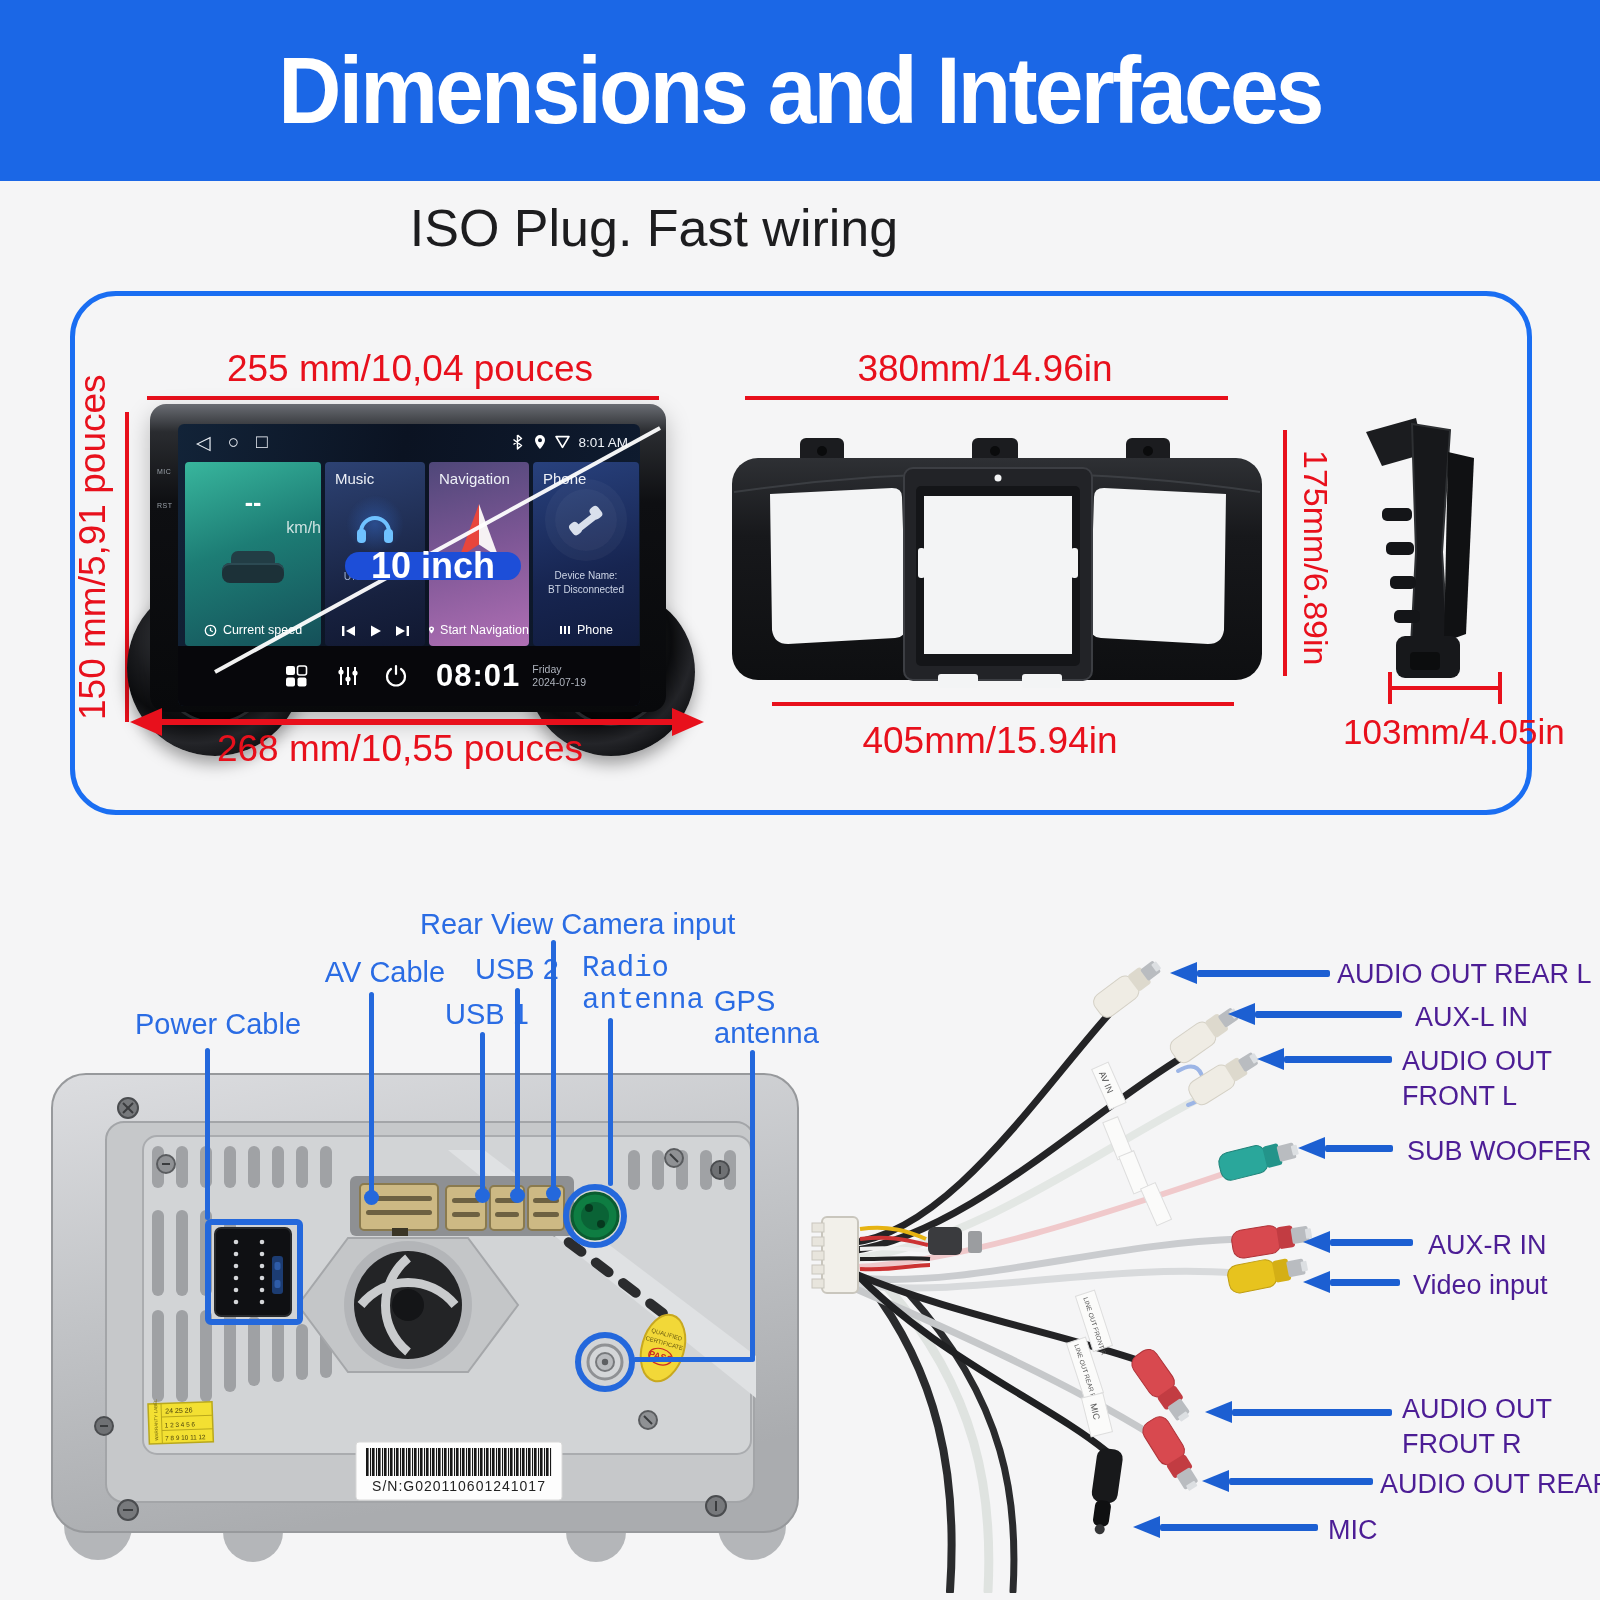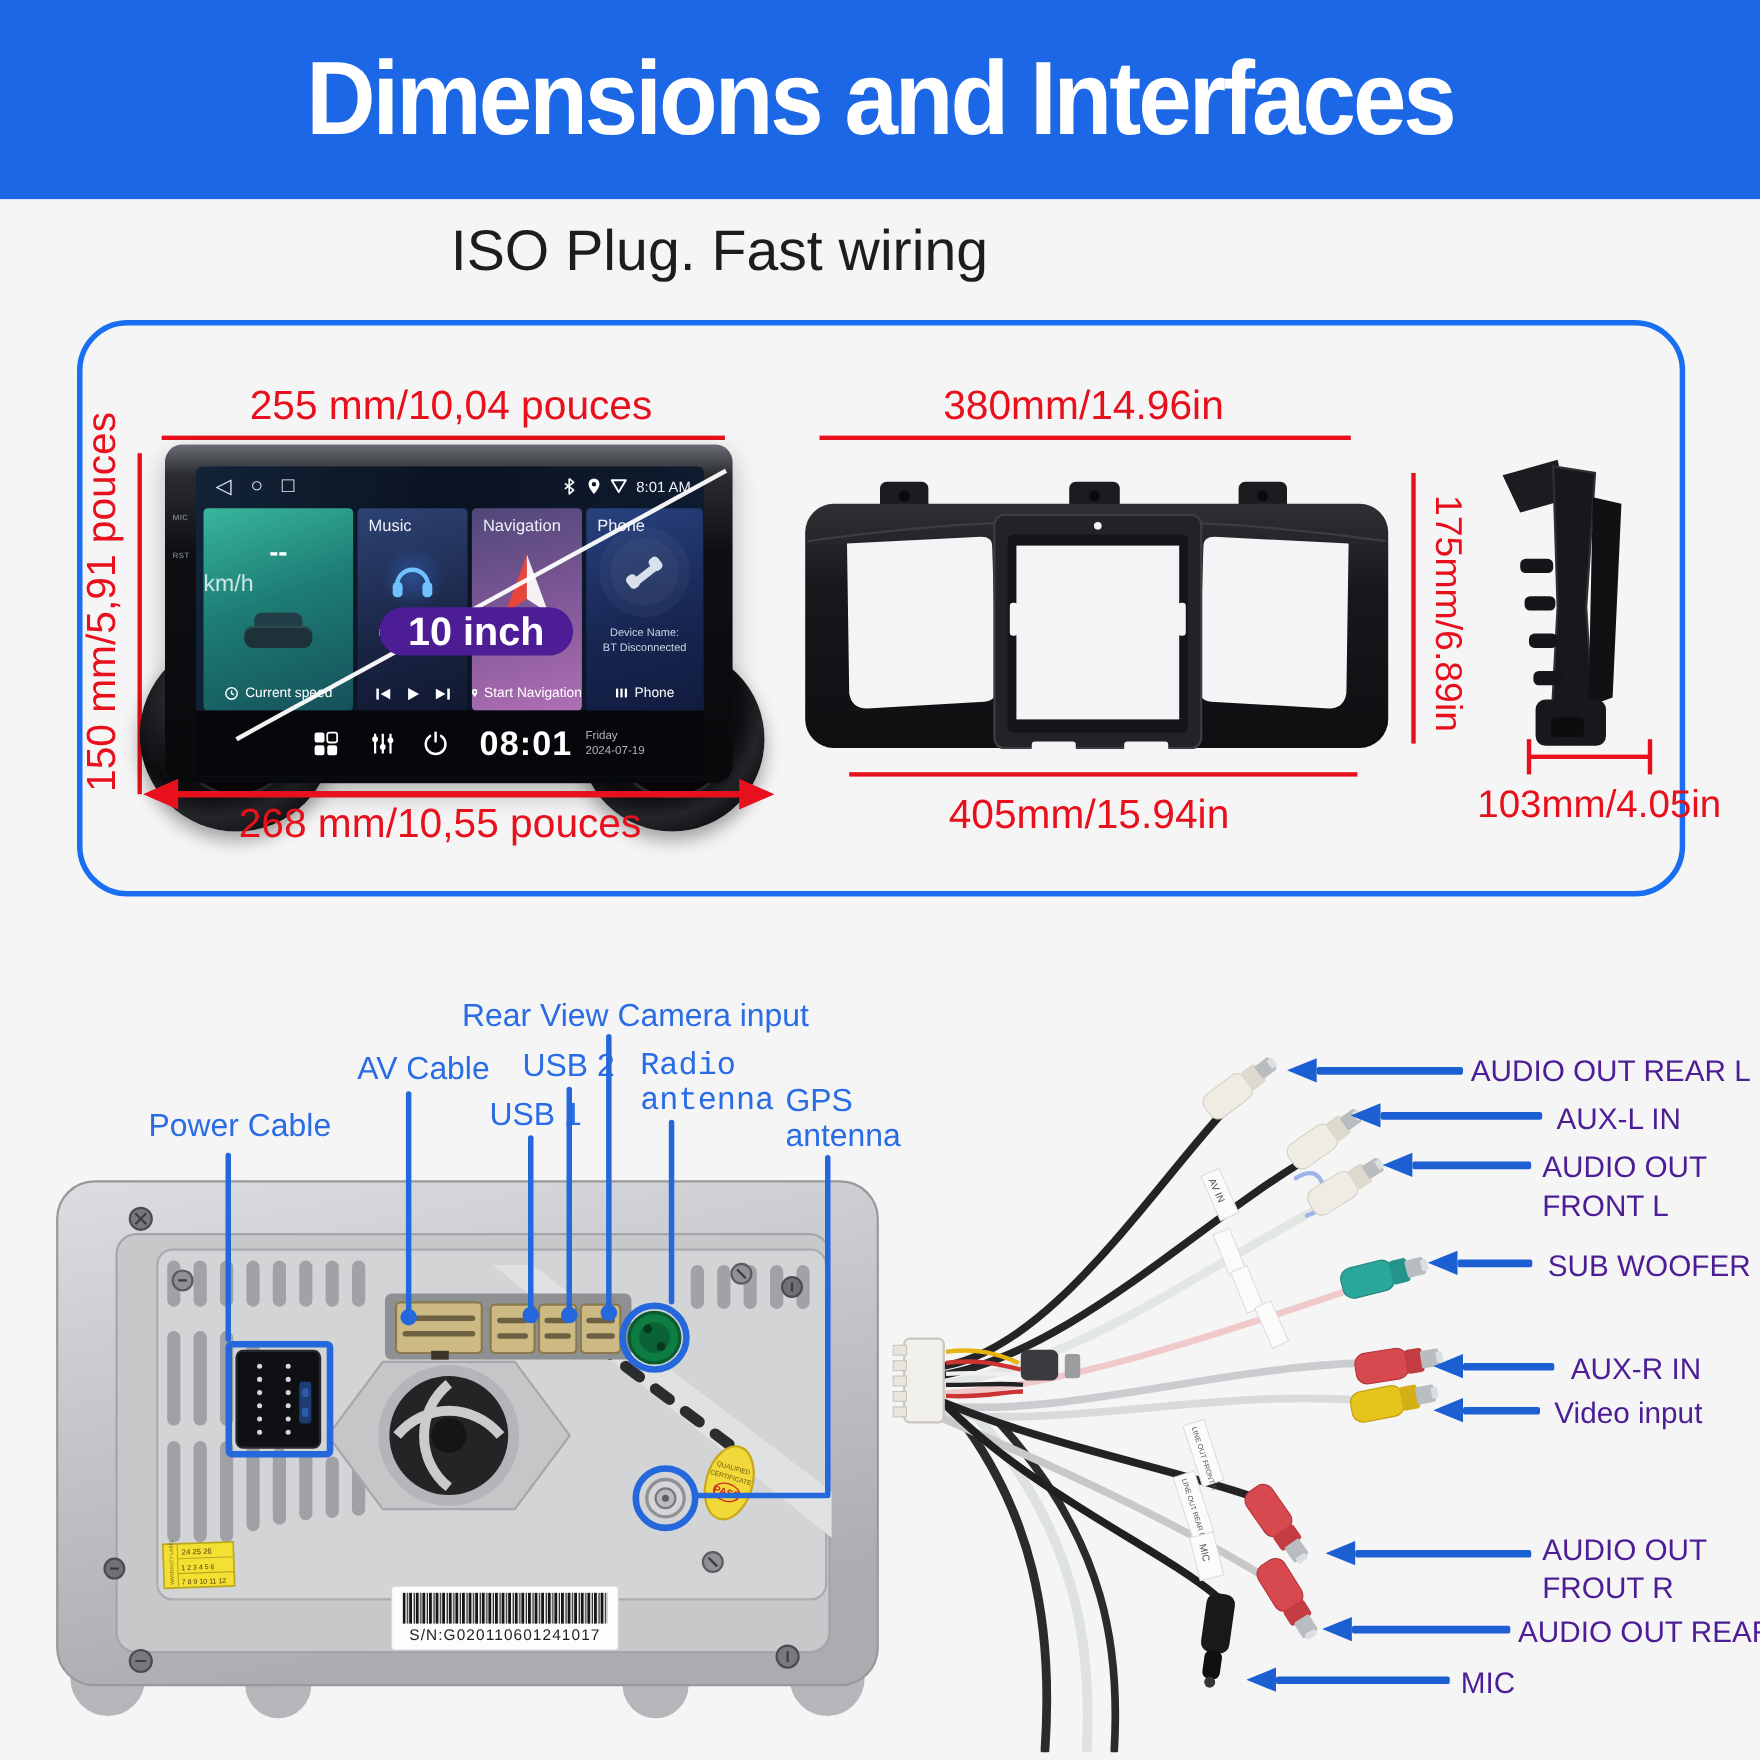--- a/index.html
+++ b/index.html
@@ -37,21 +37,21 @@
         box-shadow:0 8px 16px rgba(0,0,0,.35);}
   .knob .hole{position:absolute;border-radius:50%;
         background:radial-gradient(circle at 45% 40%,#17181b,#060607 70%);
         box-shadow:inset 0 0 0 3px #2e3034, inset 0 0 20px #000;}
   .card{position:relative;height:100%;border-radius:4px;overflow:hidden;flex-shrink:0;}
   .cardtitle{position:absolute;left:10px;top:8px;font-size:15px;color:#eef1f7;}
   .cardfoot{position:absolute;left:0;right:0;bottom:9px;display:flex;align-items:center;justify-content:center;gap:6px;
             color:#fff;font-size:12.5px;white-space:nowrap;}
   .statusbar{position:absolute;left:0;top:0;right:0;height:36px;display:flex;align-items:center;color:#eef2f8;}
   .ctrlbar{position:absolute;left:0;right:0;bottom:0;height:60px;background:#07070b;display:flex;align-items:center;}
-  .badge{left:345px;top:552px;width:176px;height:44px;background:#4c1d95;border-radius:22px;
+  .badge{left:345px;top:552px;width:176px;height:28px;background:#1d4ed8;border-radius:22px;
          display:flex;align-items:center;justify-content:center;color:#fff;font-size:36px;font-weight:700;}
   .bezeltag{font-size:7px;color:#9aa0a8;letter-spacing:.5px;}
 </style>
 </head>
 <body>
 
 <div class="abs hdr">
   <h1>Dimensions and Interfaces</h1>
 </div>
 <div class="abs subtitle">ISO Plug. Fast wiring</div>
@@ -89,21 +89,21 @@
     <svg width="15" height="14" viewBox="0 0 14 13" style="margin-left:8px;">
         <polygon points="1,1.5 13,1.5 7,11.5" fill="none" stroke="#fff" stroke-width="1.6" stroke-linejoin="round"></polygon>
       </svg>
     <span style="margin:0 12px 0 8px;font-size:13.5px;">8:01 AM</span>
   </div>
 
   <div style="position:absolute;left:7px;top:38px;right:6px;height:184px;display:flex;gap:4px;">
 
     <div class="card" style="width:136px;background:linear-gradient(160deg,#38b69d,#1d7d75 45%,#155059);">
       <div style="text-align:center;margin-top:26px;font-size:25px;font-weight:700;color:#fff;">--</div>
-      <div style="text-align:left;margin-top:2px;font-size:21px;color:rgba(255,255,255,.78);">km/h</div>
+      <div style="text-align:right;margin-top:2px;font-size:16px;color:rgba(255,255,255,.78);">km/h</div>
       <div style="margin:14px auto 0;width:44px;height:14px;border-radius:7px 7px 3px 3px;background:#223d45;"></div>
       <div style="margin:-2px auto 0;width:62px;height:20px;border-radius:8px;background:#1c3138;box-shadow:inset 0 2px 0 #2c4a53;"></div>
       <div class="cardfoot">
         <svg width="13" height="13" viewBox="0 0 14 14">
             <circle cx="7" cy="7" r="5.6" fill="none" stroke="#fff" stroke-width="1.4"></circle>
             <path d="M7 4 L7 7 L9.4 8.4" fill="none" stroke="#fff" stroke-width="1.4"></path>
           </svg>
         <span>Current speed</span>
       </div>
     </div>

